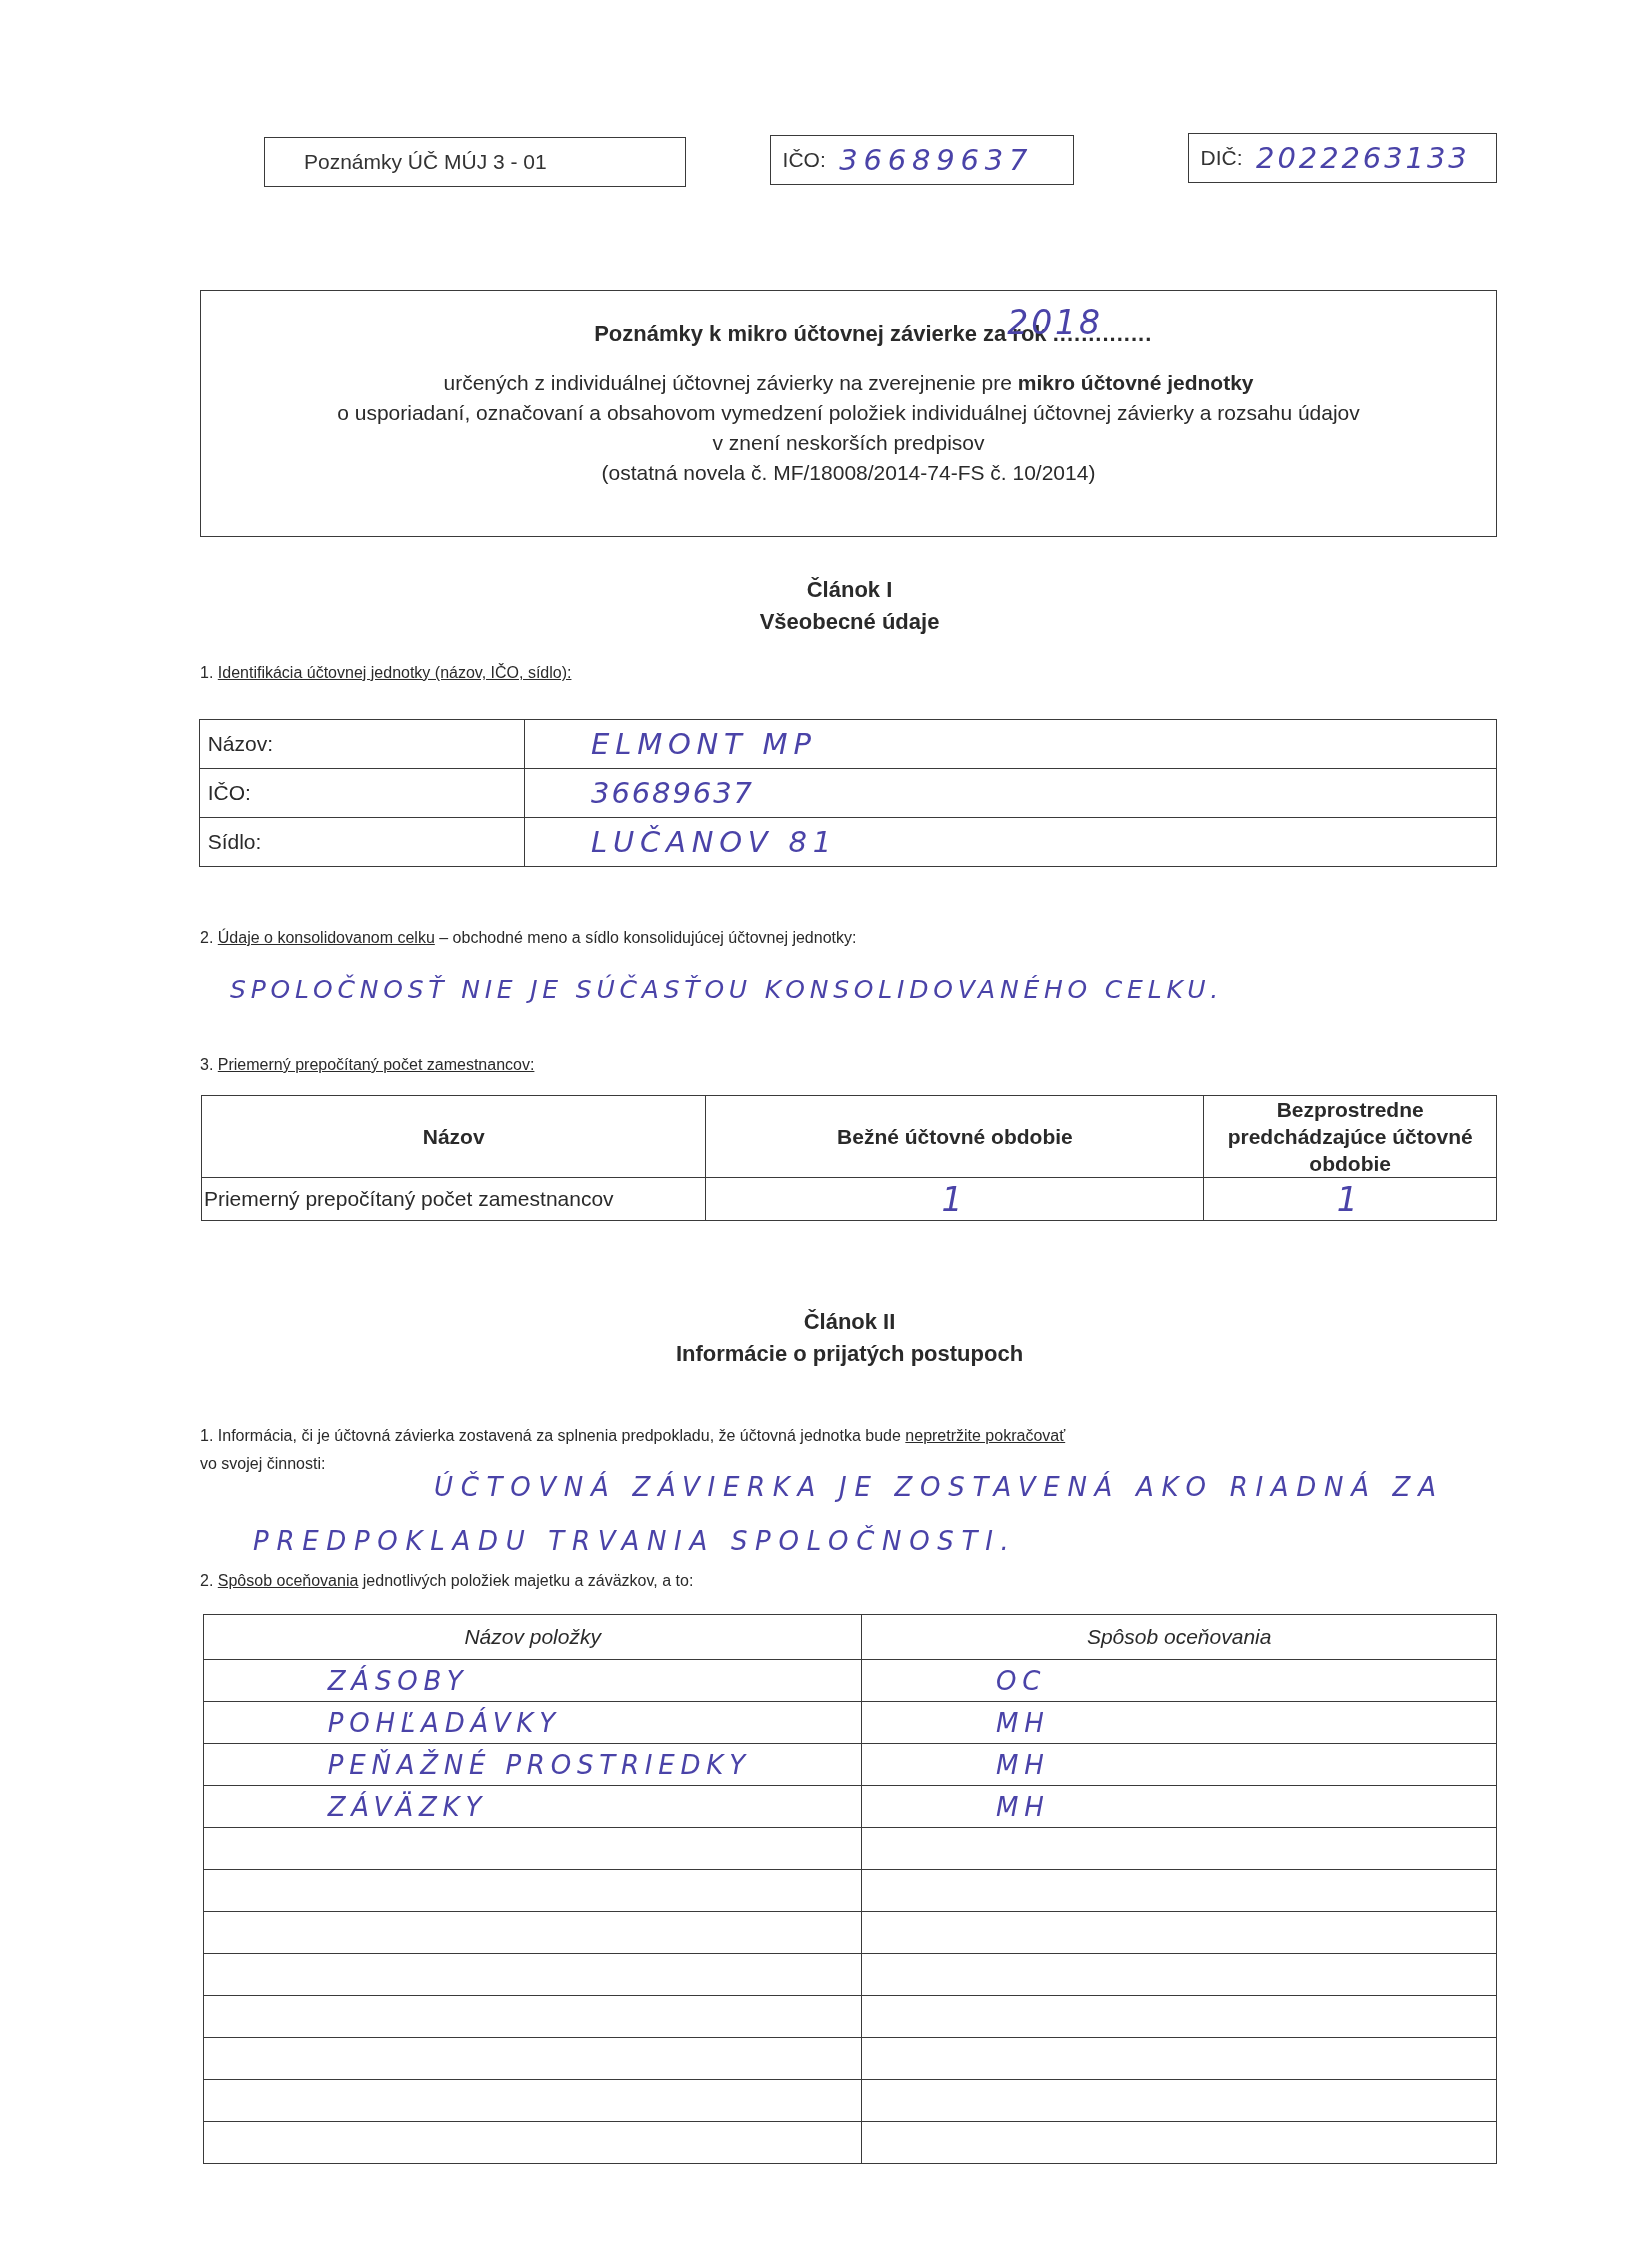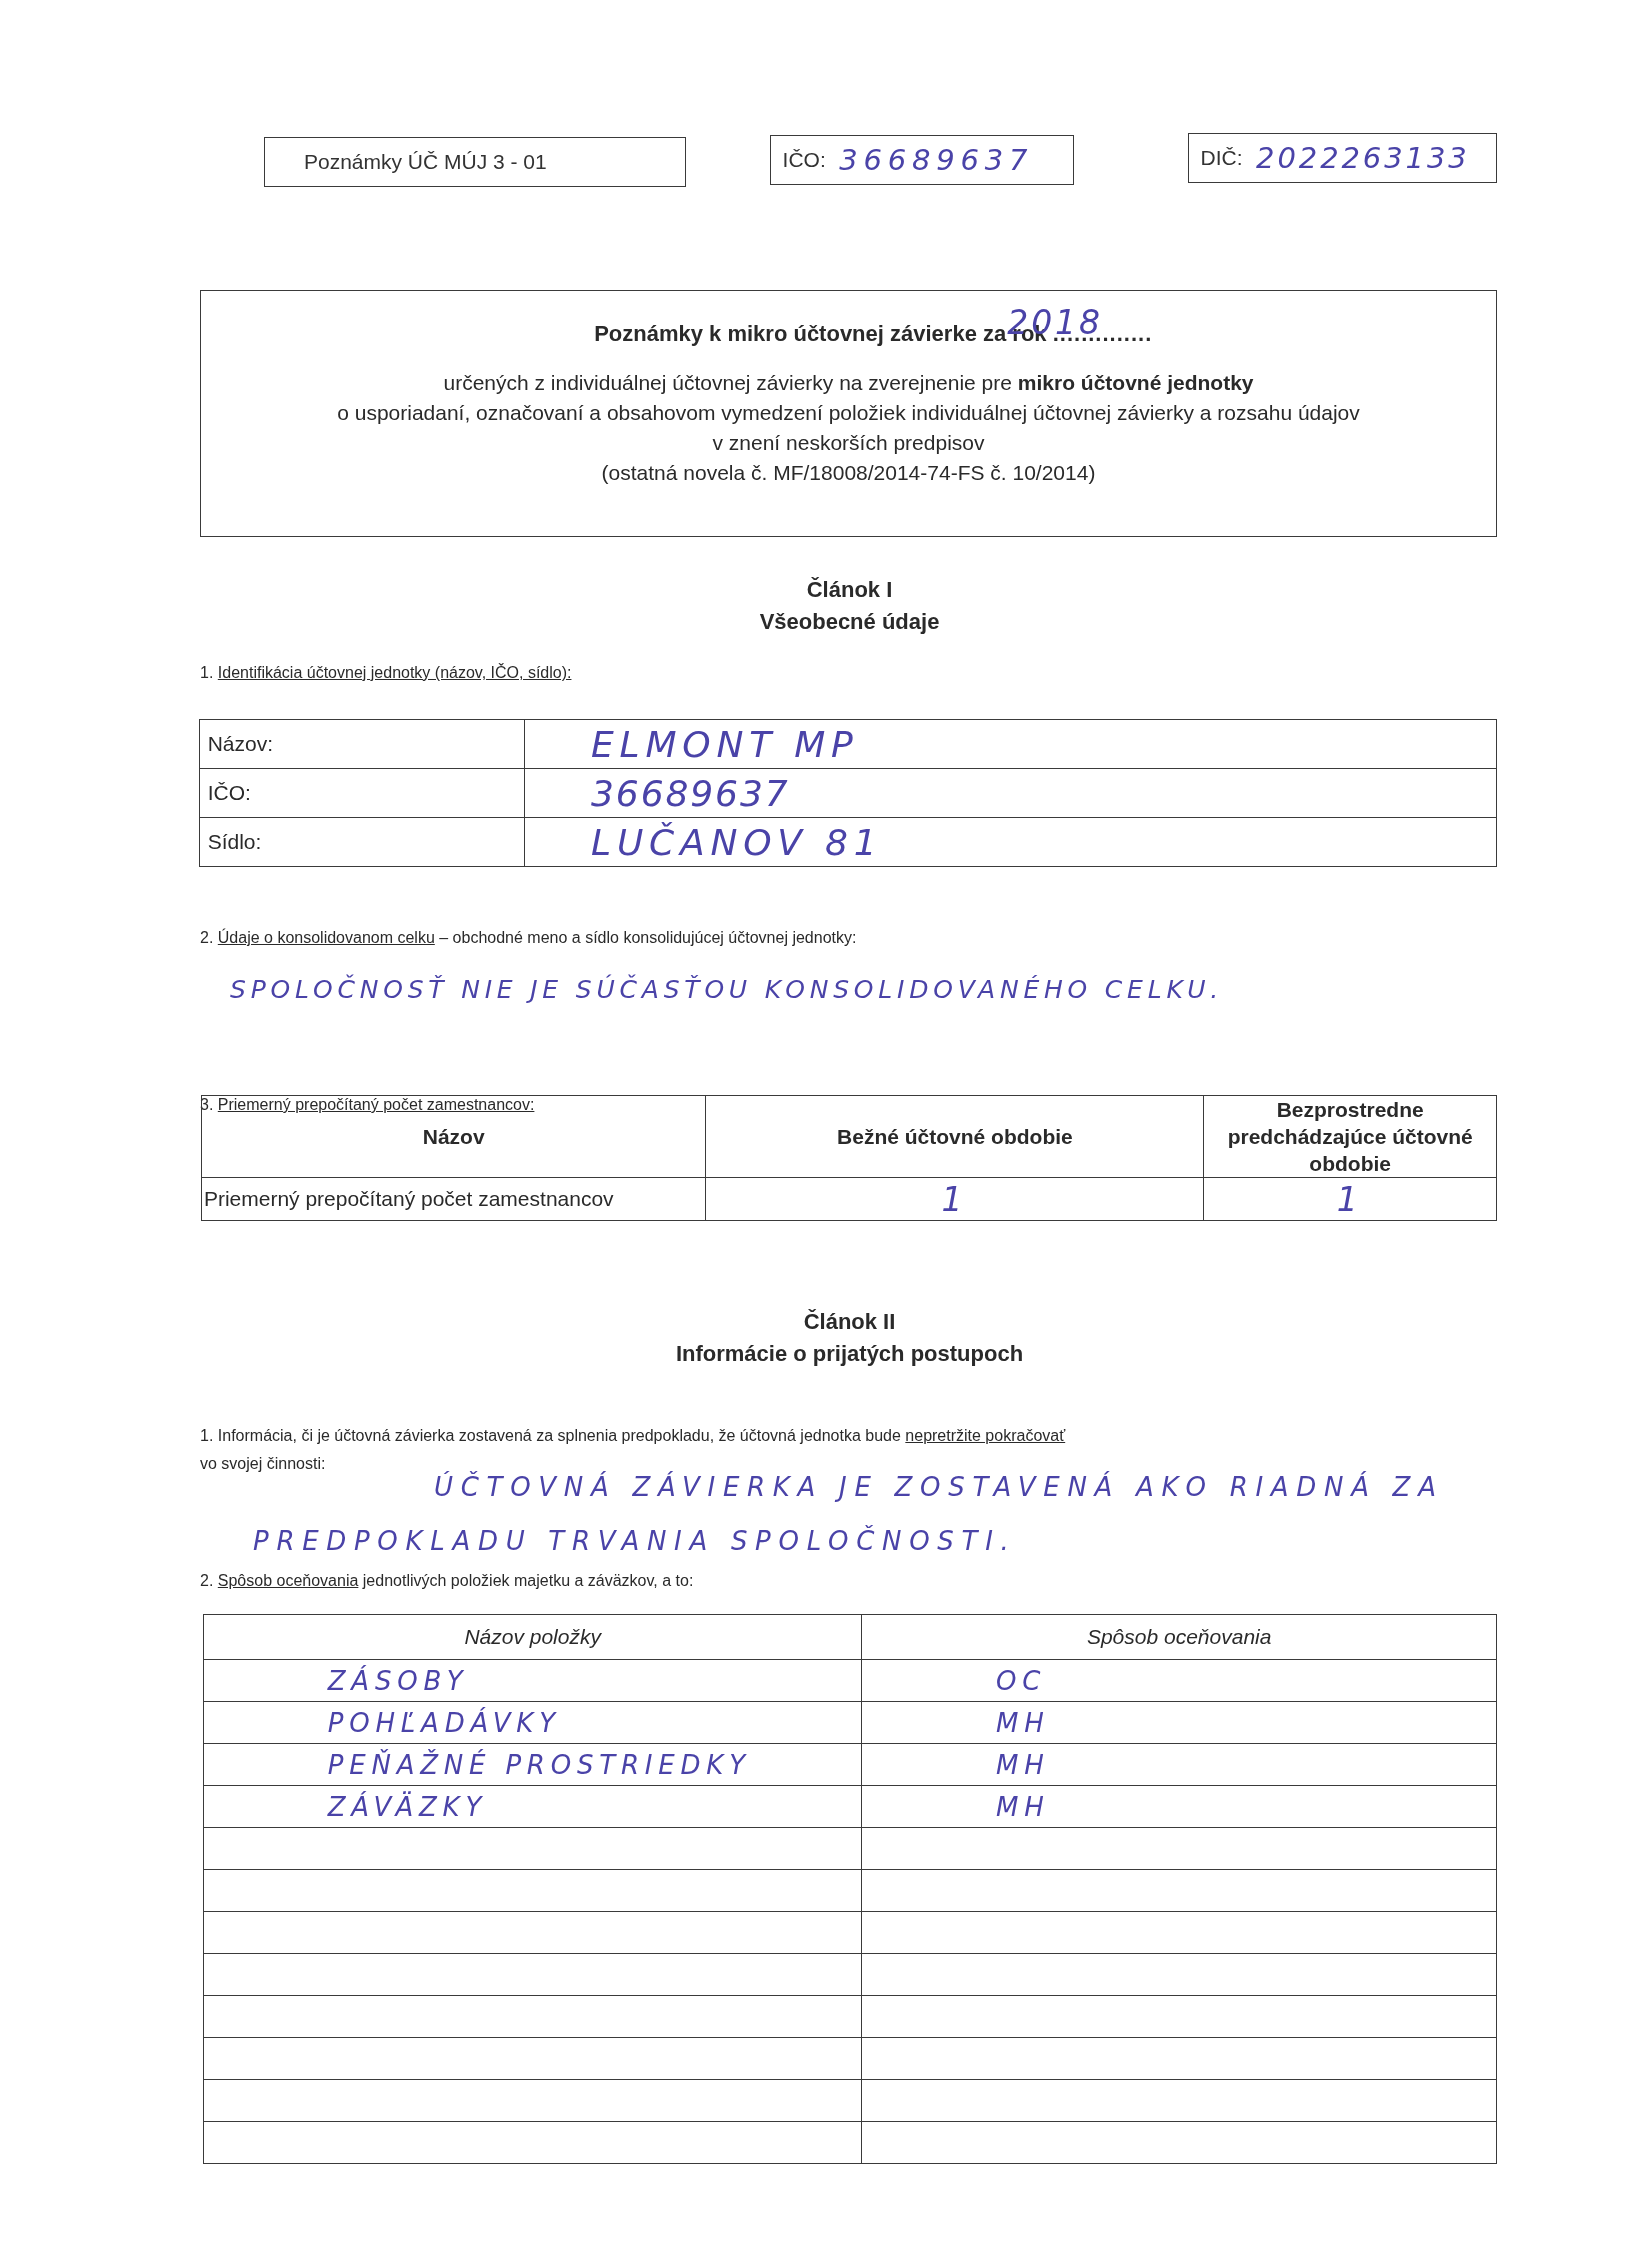--- a/index.html
+++ b/index.html
@@ -30,21 +30,21 @@
   .article { position: absolute; left: 0; width: 1699px; text-align: center; font-weight: bold; font-size: 22px; line-height: 32px; }
 
   .section-text { position: absolute; font-size: 16px; }
 
   table { border-collapse: collapse; position: absolute; }
   td, th { border: 1.9px solid #3a3a3a; padding: 0 7.7px; font-size: 21px; }
 
   #id-table { left: 199px; top: 719px; width: 1298px; }
   #id-table td { height: 48px; }
   #id-table td.k { width: 309px; font-weight: normal; }
-  #id-table td.v .hw { font-size: 36px; margin-left: 58px; }
+  #id-table td.v .hw { font-size: 29px; margin-left: 58px; }
 
   #emp-table { left: 201px; top: 1095px; width: 1296px; }
   #emp-table th { font-weight: bold; height: 71px; text-align: center; line-height: 27px; }
   #emp-table td { height: 42px; }
   #emp-table td.num { text-align: center; }
   #emp-table td.num .hw { font-size: 33px; }
 
   #val-table { left: 203px; top: 1614px; width: 1294px; }
   #val-table th { font-weight: normal; font-style: italic; height: 44px; text-align: center; }
   #val-table td { height: 41px; }
@@ -106,21 +106,21 @@
   </tr>
 </tbody>
   </table>
 
 <div class="section-text" style="left:200px; top:929px;">
   <span>2.</span>
   <span class="u">Údaje o konsolidovanom celku</span><span> – obchodné meno a sídlo konsolidujúcej účtovnej jednotky:</span>
 </div>
 <div class="abs hw" style="left:230px; top:975px; font-size:25px; letter-spacing:4.8px;">SPOLOČNOSŤ NIE JE SÚČASŤOU KONSOLIDOVANÉHO CELKU.</div>
 
-<div class="section-text" style="left:200px; top:1096px;">
+<div class="section-text" style="left:200px; top:1056px;">
   <span>3.</span>
   <span class="u">Priemerný prepočítaný počet zamestnancov:</span>
 </div>
 
 <table id="emp-table">
   <tbody>
       <tr>
     <th style="width:488px;">Názov</th>
     <th style="width:381px; padding:0 58px;">Bežné účtovné obdobie</th>
     <th>Bezprostredne predchádzajúce účtovné obdobie</th>

